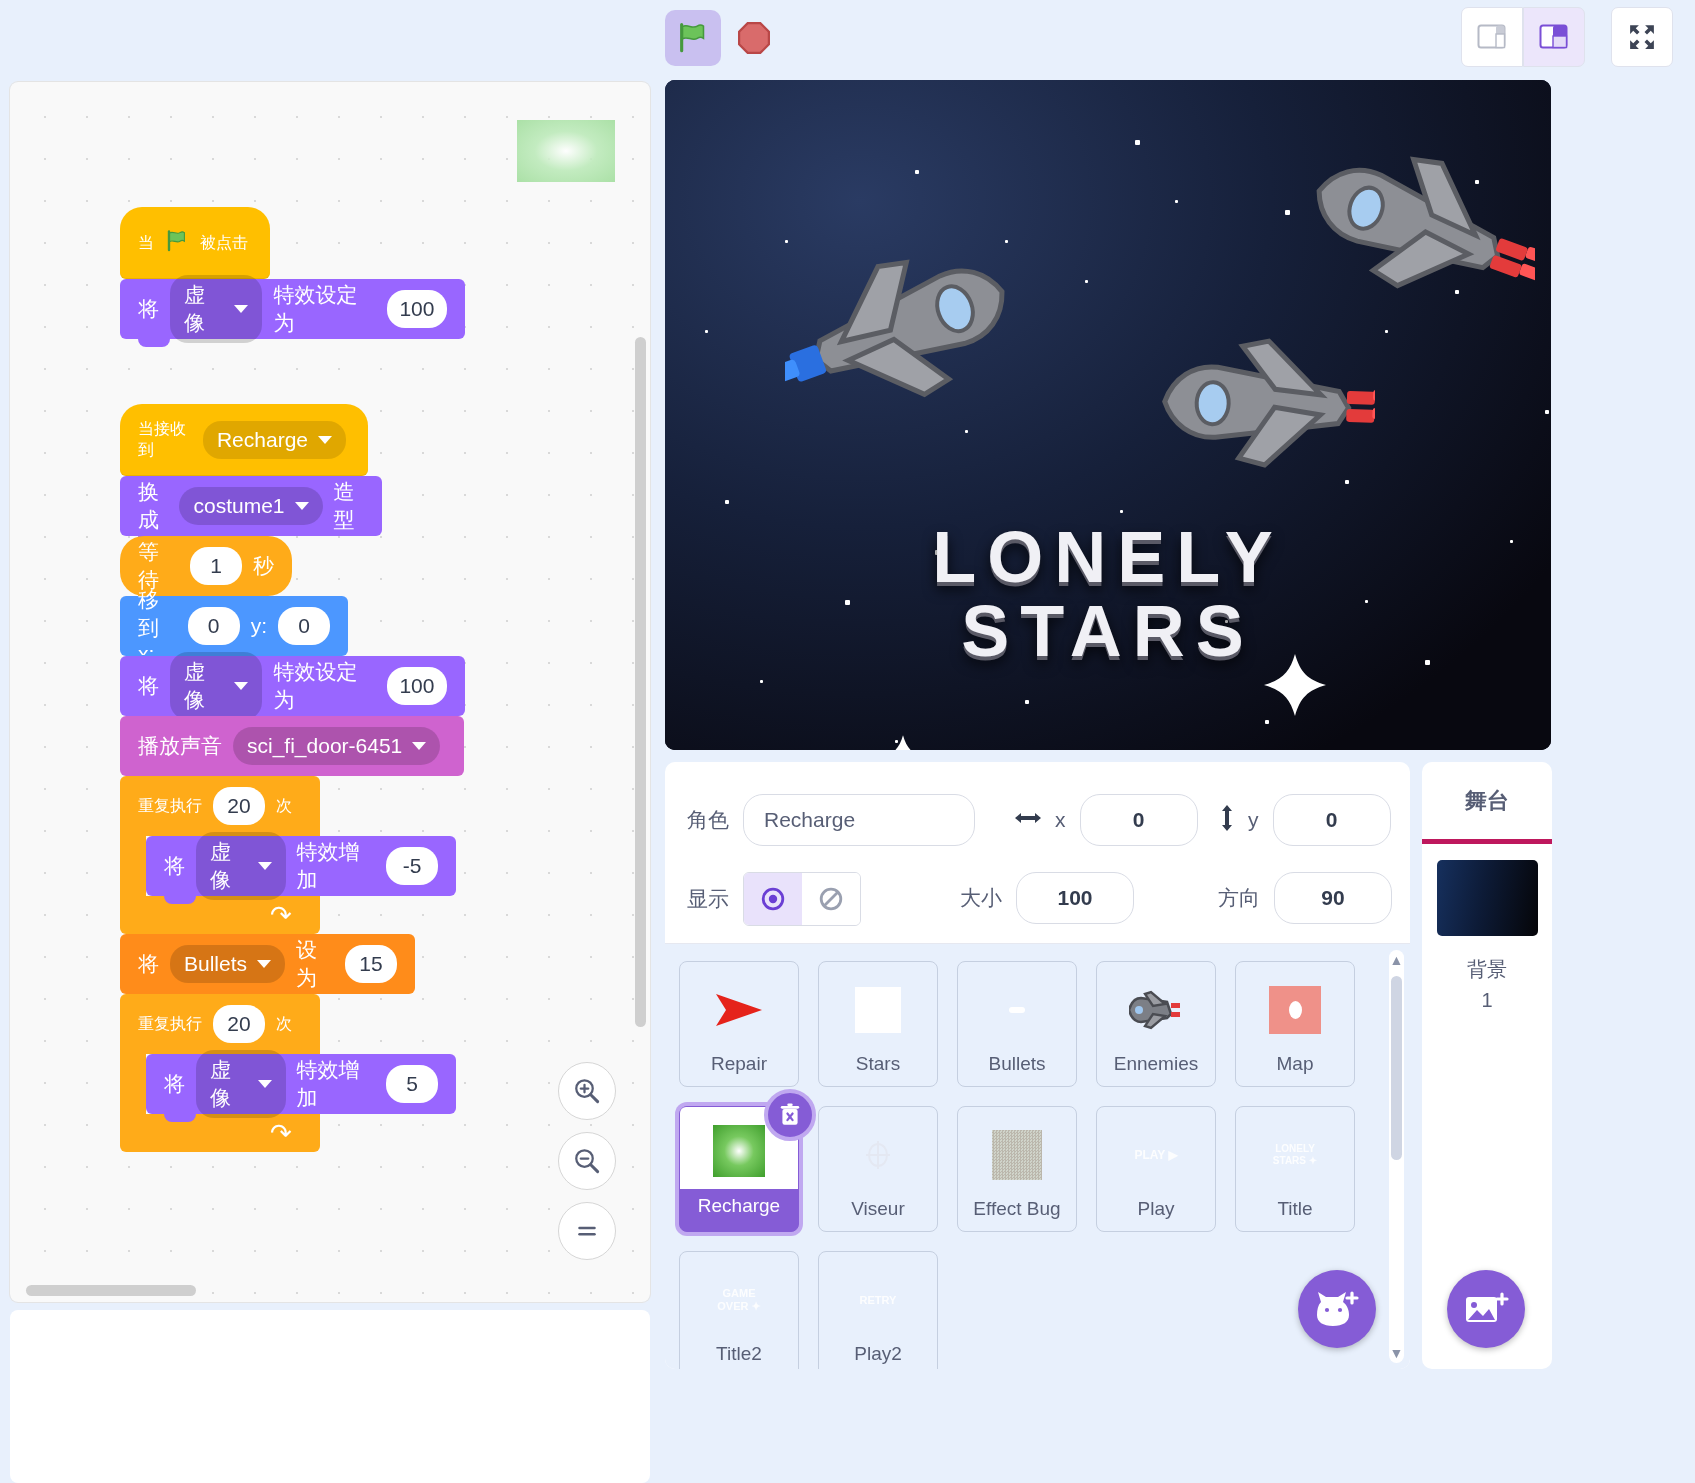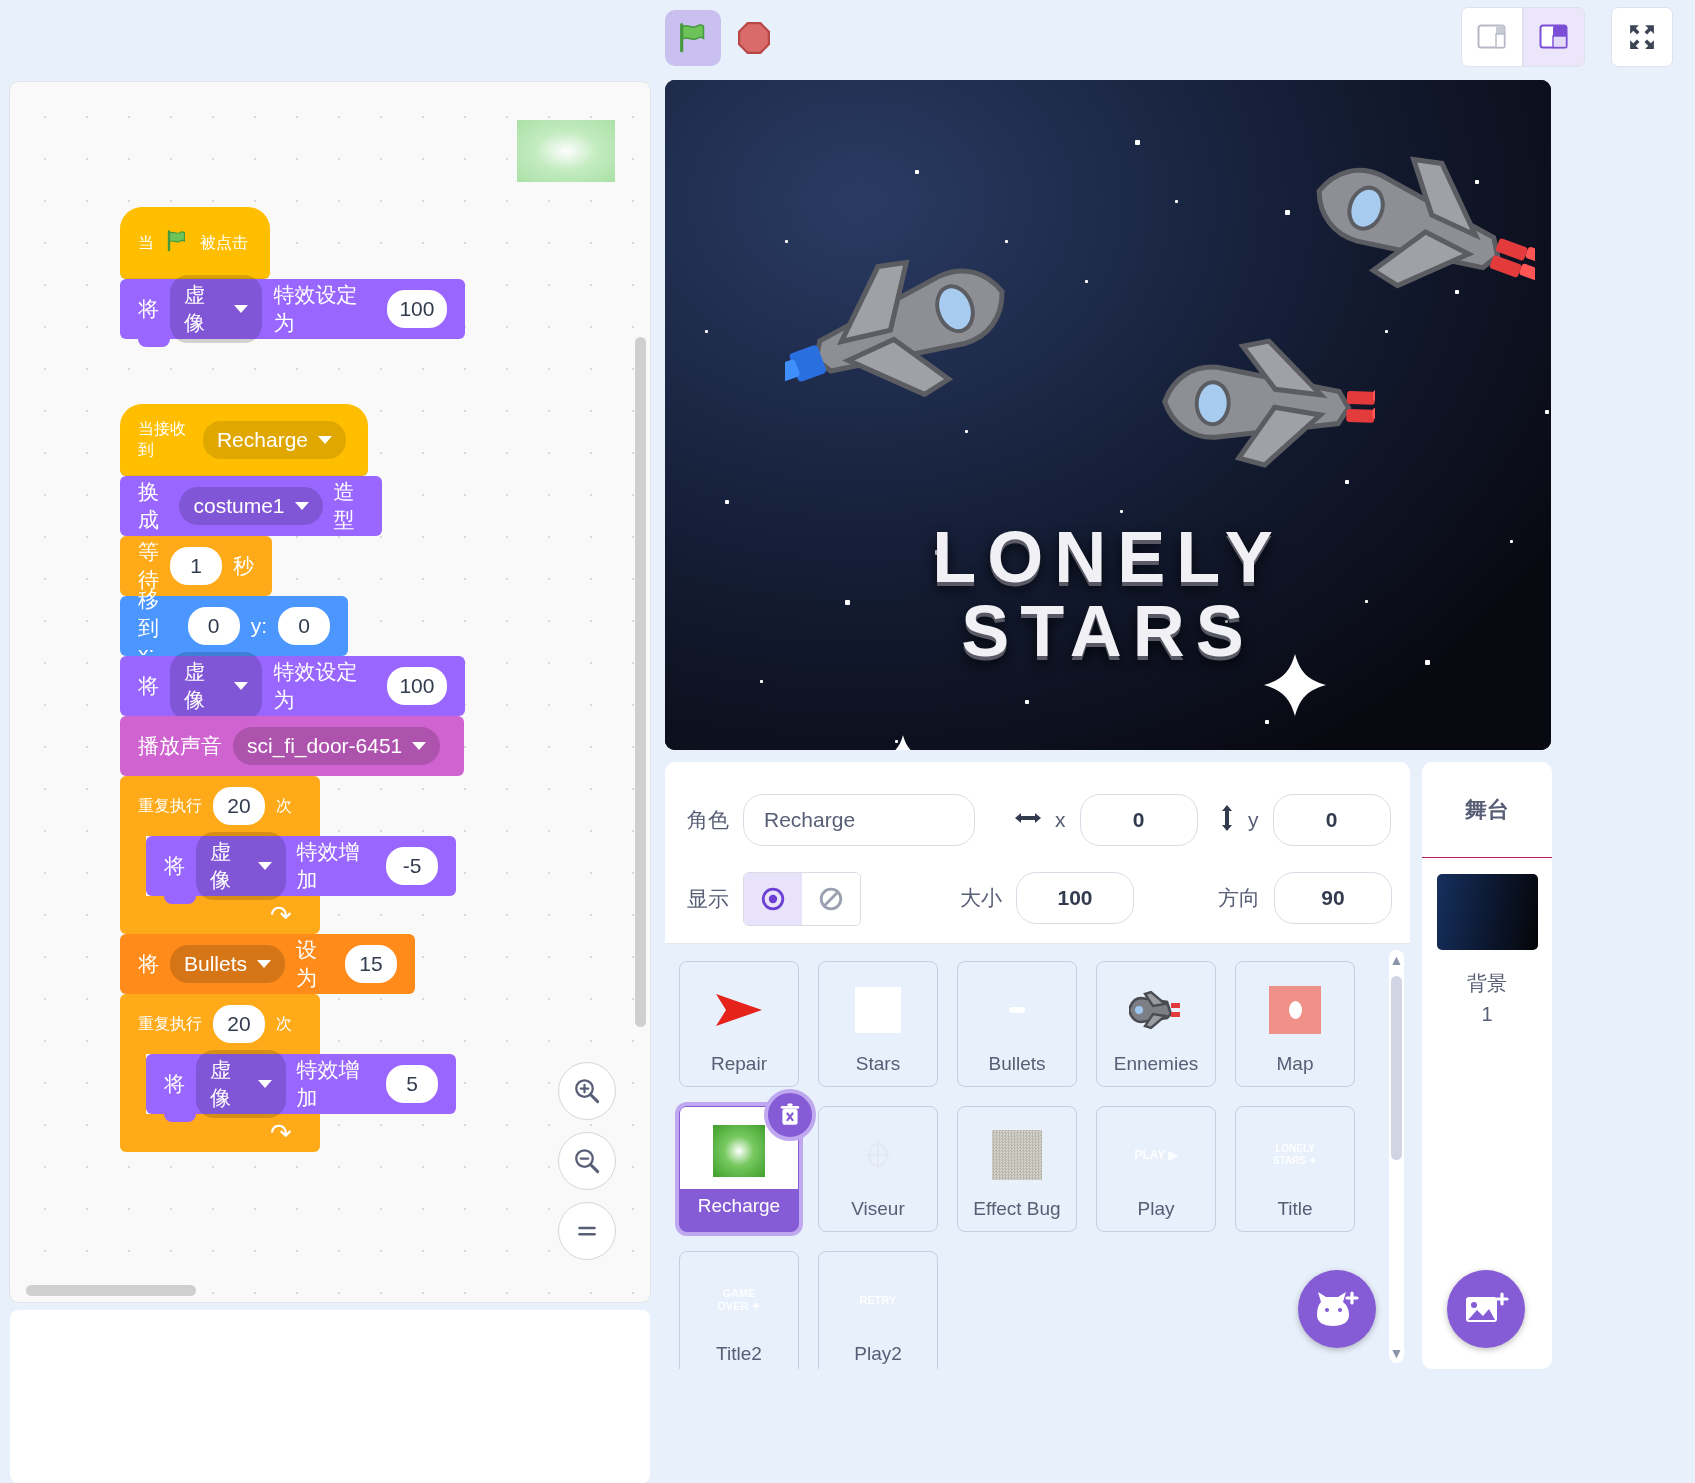--- a/index.html
+++ b/index.html
@@ -163,22 +163,22 @@
     position: absolute; left: 1298px; top: 1270px; width: 78px; height: 78px; border-radius: 50%;
     background: #855cd6; display: flex; align-items: center; justify-content: center;
     box-shadow: 0 2px 6px rgba(0,0,0,0.25);
   }
 
   
   .stage-selector {
     position: absolute; left: 1422px; top: 762px; width: 130px; height: 607px;
     background: #fff; border-radius: 10px; overflow: hidden; text-align: center;
   }
-  .ss-header { height: 96px; display: flex; align-items: center; justify-content: center;
-    font-size: 22px; color: #575e75; font-weight: bold; border-bottom: 1px solid #be185d; }
+  .ss-header { height: 82px; display: flex; align-items: center; justify-content: center;
+    font-size: 22px; color: #575e75; font-weight: bold; border-bottom: 5px solid #be185d; }
   .ss-thumb { width: 101px; height: 76px; margin: 16px auto 0; border-radius: 5px;
     background: linear-gradient(100deg, #16305e 0%, #0d1b37 45%, #050508 100%); }
   .ss-label { font-size: 20px; color: #575e75; margin-top: 20px; }
   .ss-count { font-size: 20px; color: #575e75; margin-top: 6px; }
   .add-backdrop-btn {
     position: absolute; left: 1447px; top: 1270px; width: 78px; height: 78px; border-radius: 50%;
     background: #855cd6; display: flex; align-items: center; justify-content: center;
     box-shadow: 0 2px 6px rgba(0,0,0,0.25);
   }
 
@@ -266,21 +266,21 @@
 
       <div class="blk stack c-looks" style="width:262px;">
         <span class="lbl">换成</span>
         <span class="dd" style="border-radius:20px;">
           <span>costume1</span>
           <i class="dd-caret"></i>
         </span>
         <span class="lbl">造型</span>
       </div>
 
-      <div class="blk stack c-control" style="width:152px;">
+      <div class="blk stack c-control" style="width:172px;border-radius:24px;">
         <span class="lbl">等待</span>
         <span class="oval">1</span>
         <span class="lbl">秒</span>
       </div>
 
       <div class="blk stack c-motion" style="width:228px;">
         <span class="lbl">移到 x:</span>
         <span class="oval">0</span>
         <span class="lbl">y:</span>
         <span class="oval">0</span>

